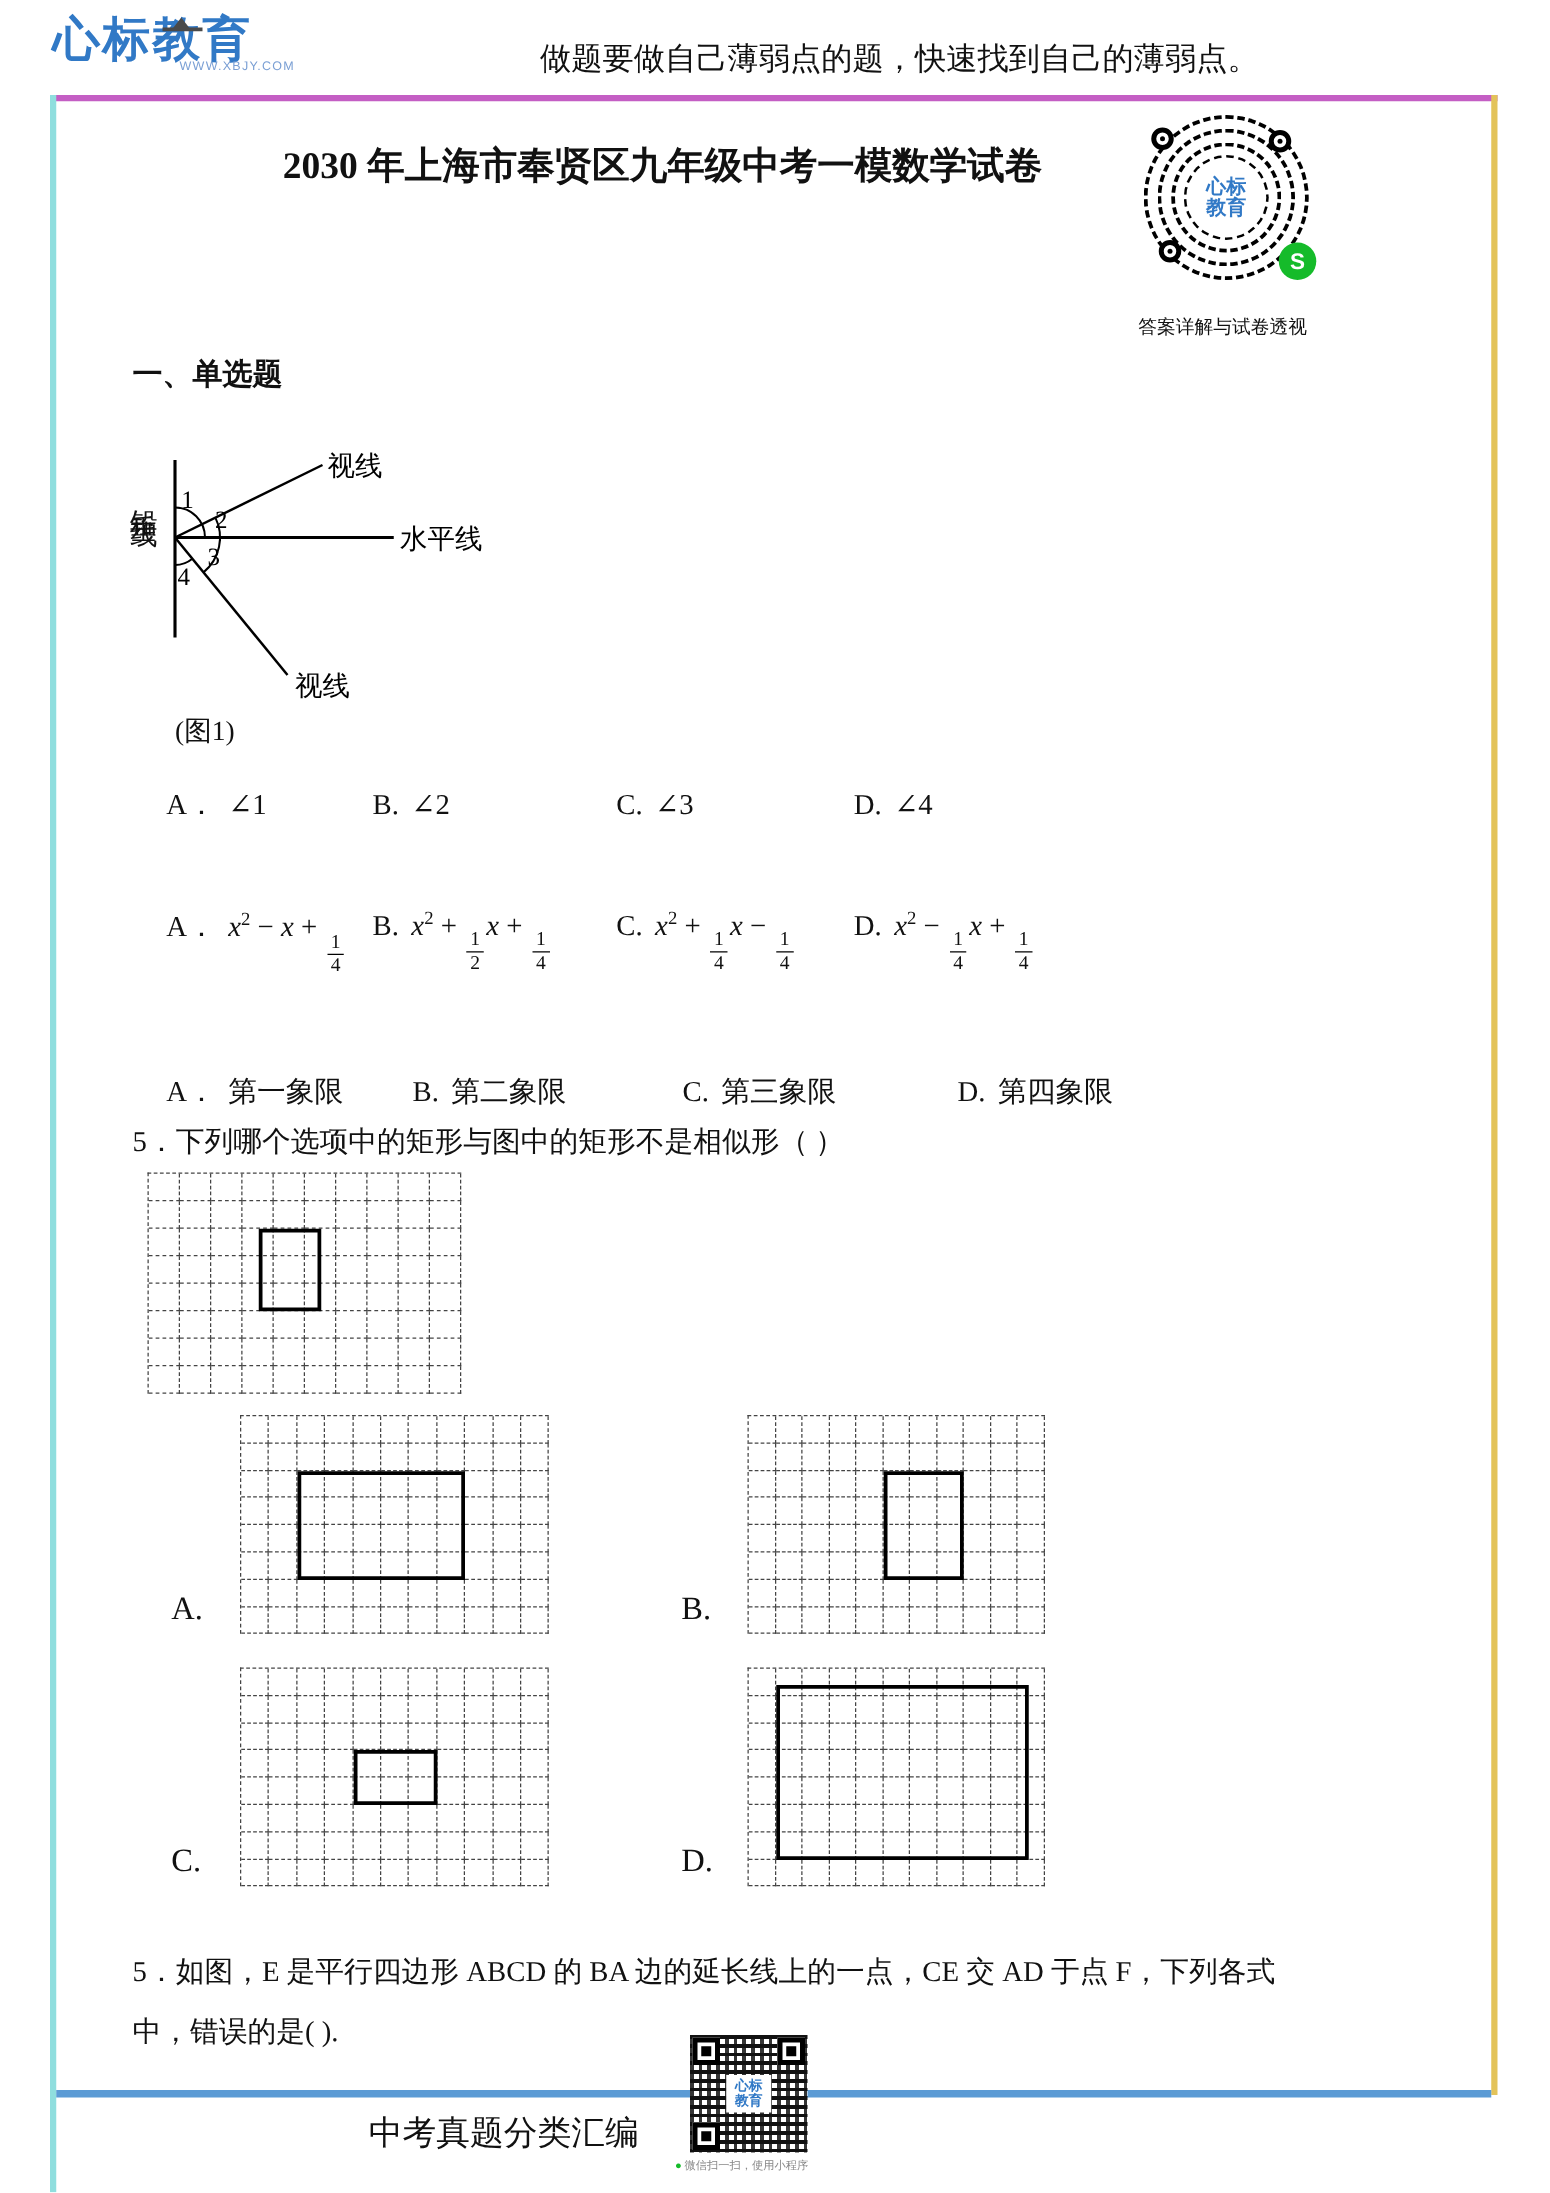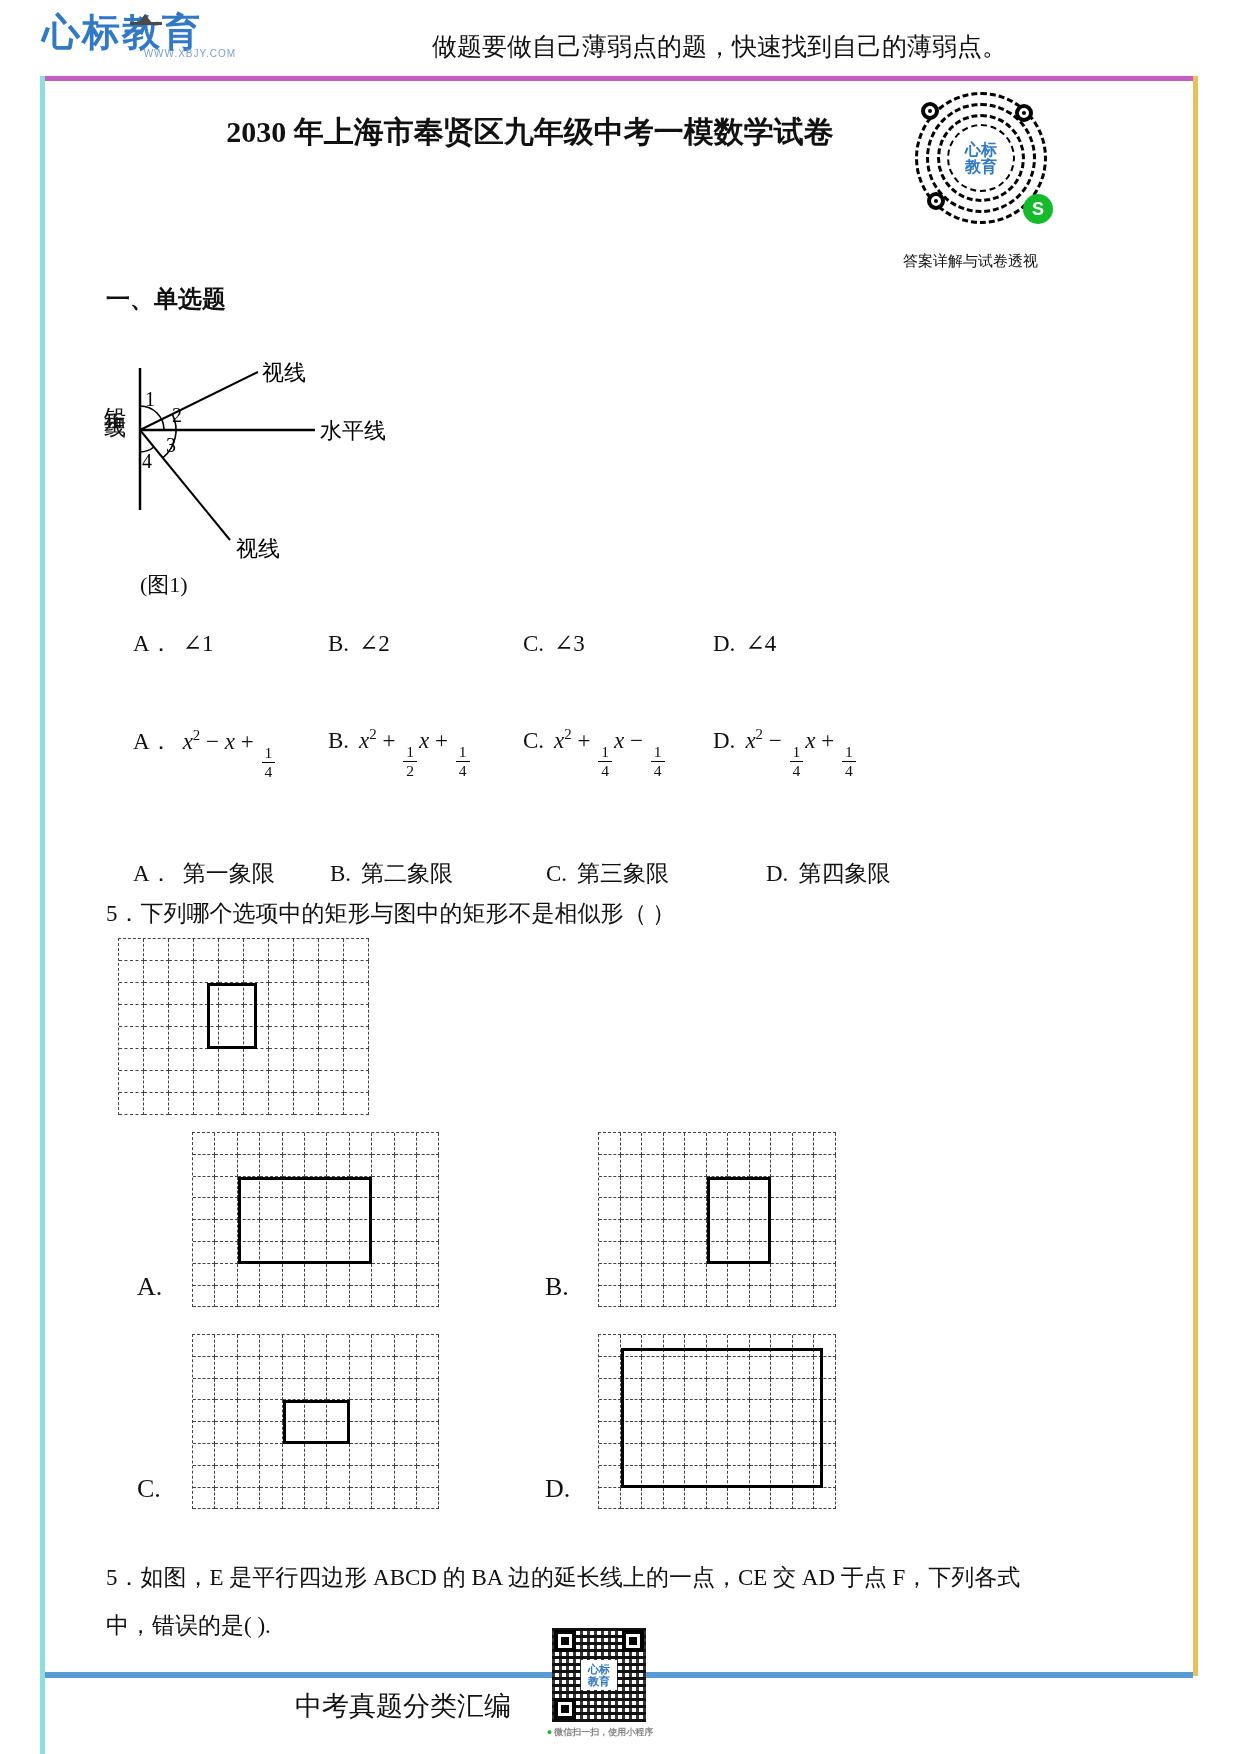--- a/index.html
+++ b/index.html
@@ -40,37 +40,37 @@
   .qr-center{position:absolute;inset:38px;background:#fff;border-radius:50%;
              display:flex;flex-direction:column;align-items:center;justify-content:center;}
   .qr-center div{font-family:"Liberation Sans","DejaVu Sans",sans-serif;font-weight:bold;
                  font-size:16px;line-height:17px;color:var(--logo_blue);}
   .qr-bull{position:absolute;width:10px;height:10px;border:4px solid #000;border-radius:50%;background:#fff;}
   .qr-bull::after{content:"";position:absolute;left:3px;top:3px;width:4px;height:4px;background:#000;border-radius:50%;}
   .qr-b1{left:6px;top:10px;} .qr-b2{left:100px;top:12px;} .qr-b3{left:12px;top:100px;}
   .qr-wechat{position:absolute;right:-6px;bottom:0px;width:30px;height:30px;border-radius:50%;
              background:var(--wechat_green);color:#fff;display:flex;align-items:center;justify-content:center;
              font-family:"Liberation Sans","DejaVu Sans",sans-serif;font-weight:bold;font-size:18px;}
-  .qr-top-caption{left:903px;top:252px;width:150px;font-size:15px;}
+  .qr-top-caption{left:903px;top:252px;width:150px;text-align:center;font-size:15px;}
 
   
   .sec1{left:106px;top:283px;font-size:24px;font-weight:bold;}
   .qtext{font-size:23px;white-space:nowrap;}
   .q1{left:106px;top:320px;}
   .q2{left:106px;top:682px;}
   .q3{left:106px;top:808px;}
   .q4{left:106px;top:898px;}
   .q5a{left:106px;top:1562px;}
   .q5b{left:106px;top:1610px;}
   .optrow{display:flex;font-size:23px;align-items:center;white-space:nowrap;}
   .q1opts{left:133px;top:628px;}
   .q2opts{left:133px;top:726px;}
   .q3opts{left:133px;top:858px;}
   .q1opts .opt:nth-child(1),.q2opts .opt:nth-child(1){width:165px;}
-  .q1opts .opt:nth-child(2),.q2opts .opt:nth-child(2){width:195px;margin-left:30px;}
+  .q1opts .opt:nth-child(2),.q2opts .opt:nth-child(2){width:195px;}
   .q1opts .opt:nth-child(3),.q2opts .opt:nth-child(3){width:190px;}
   .q3opts .opt:nth-child(1){width:197px;}
   .q3opts .opt:nth-child(2){width:216px;}
   .q3opts .opt:nth-child(3){width:220px;}
   .opt .olabel{margin-right:10px;}
   i{font-style:italic;}
   sup{font-size:0.65em;}
   .frac{display:inline-flex;flex-direction:column;align-items:center;vertical-align:-0.55em;
         font-size:0.68em;line-height:1.15;margin:0 2px;font-style:normal;}
   .frac .fn{border-bottom:1.5px solid #000;padding:0 3px;}
@@ -103,21 +103,21 @@
   .f-qr{left:552px;top:1628px;width:94px;height:94px;z-index:2;background:
         repeating-linear-gradient(90deg, rgba(17,17,17,.85) 0 3px, transparent 3px 7px),
         repeating-linear-gradient(0deg, #111 0 3px, #fff 3px 7px);}
   .f-finder{position:absolute;width:14px;height:14px;border:4px solid #000;background:#fff;}
   .f-finder::after{content:"";position:absolute;left:3px;top:3px;width:8px;height:8px;background:#000;}
   .ff1{left:2px;top:2px;} .ff2{left:70px;top:2px;} .ff3{left:2px;top:70px;}
   .f-qr-logo{position:absolute;left:29px;top:32px;width:36px;height:30px;background:#fff;
              display:flex;flex-direction:column;align-items:center;justify-content:center;}
   .f-qr-logo div{font-family:"Liberation Sans","DejaVu Sans",sans-serif;font-weight:bold;
                  font-size:11px;line-height:12px;color:var(--logo_blue);}
-  .f-caption{left:540px;top:1726px;width:120px;text-align:center;font-size:9px;color:#888;z-index:2;white-space:nowrap;font-weight:bold;}
+  .f-caption{left:540px;top:1726px;width:120px;font-size:9px;color:#888;z-index:2;white-space:nowrap;}
   .f-caption .dot{color:var(--wechat_green);font-size:9px;}
 </style>
 </head>
 <body>
 
 <div class="page">
 
   <div class="abs b-top"></div>
   <div class="abs b-left"></div>
   <div class="abs b-right"></div>

